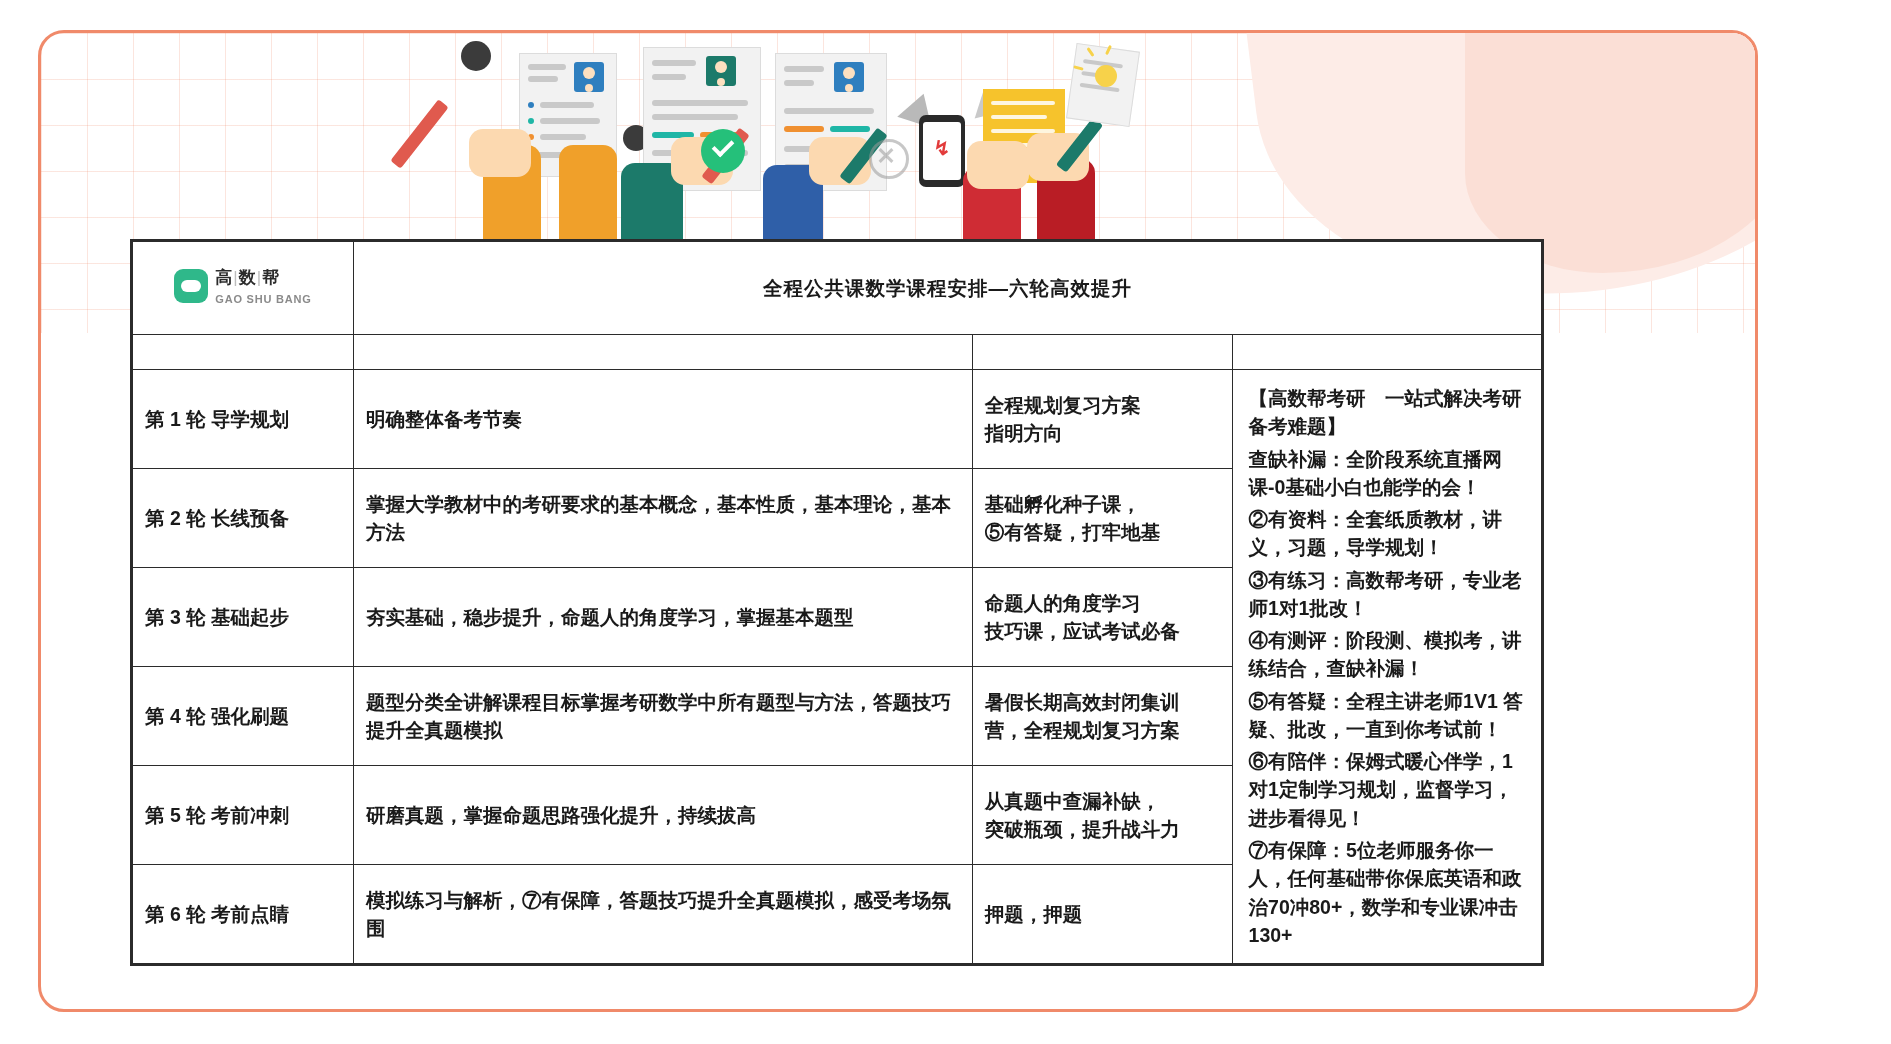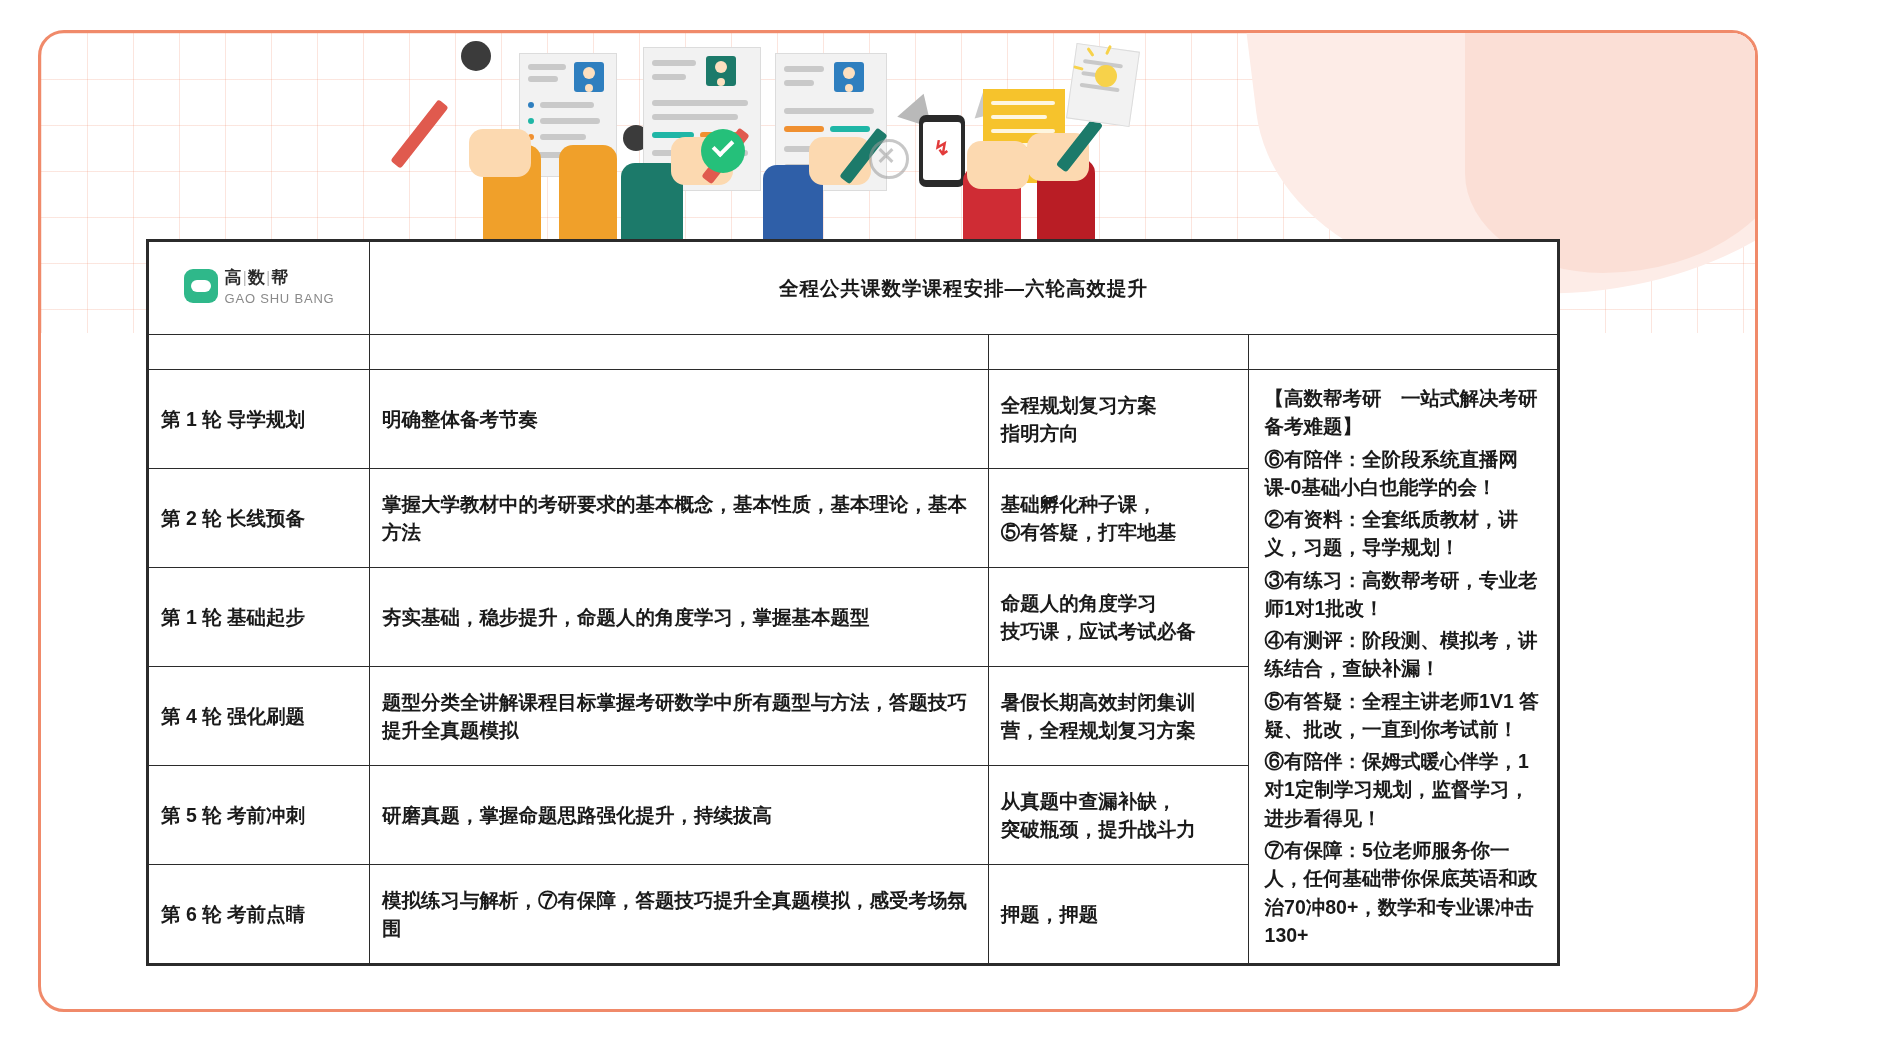--- a/index.html
+++ b/index.html
@@ -195,21 +195,21 @@
     position: absolute;
     height: 4px;
     background: #ffffff;
     opacity: .85;
     border-radius: 2px;
   }
 
   
   .table-wrap {
     position: absolute;
-    left: 105px;
+    left: 89px;
     top: 206px;
     width: 1410px;
     border: 2px solid #2b2b2b;
     border-collapse: collapse;
     background: #7dd3fc;
   }
   table.sched {
     width: 100%;
     border-collapse: collapse;
     table-layout: fixed;
@@ -268,24 +268,24 @@
   }
   .logo-text { text-align: left; line-height: 1.05; }
   .logo-cn {
     font-size: 17px;
     font-weight: bold;
     color: #2b2b2b;
     letter-spacing: 1px;
   }
   .logo-cn i { color: #bdbdbd; font-style: normal; font-weight: normal; }
   .logo-en {
-    font-size: 13px;
+    font-size: 11px;
     color: #8a8a8a;
     letter-spacing: .8px;
-    font-weight: normal;
+    font-weight: bold;
   }
 
   .note-cell {
     font-size: 18px;
     line-height: 1.5;
     padding: 10px 10px 10px 12px;
   }
   .note-cell p { margin: 4px; }
 </style>
 </head>
@@ -411,39 +411,39 @@
           <td></td>
         </tr>
 
         <tr>
           <td>第 1 轮  导学规划</td>
           <td class="col-desc">明确整体备考节奏</td>
           <td style="white-space:pre-line;">全程规划复习方案
 指明方向</td>
           <td class="col-note note-cell" rowspan="6">
             <p>【高数帮考研　一站式解决考研备考难题】</p>
-            <p>⑥有陪伴：全阶段系统直播网课-0基础小白也能学的会！</p>
+            <p>查缺补漏：全阶段系统直播网课-0基础小白也能学的会！</p>
             <p>②有资料：全套纸质教材，讲义，习题，导学规划！</p>
             <p>③有练习：高数帮考研，专业老师1对1批改！</p>
             <p>④有测评：阶段测、模拟考，讲练结合，查缺补漏！</p>
             <p>⑤有答疑：全程主讲老师1V1 答疑、批改，一直到你考试前！</p>
             <p>⑥有陪伴：保姆式暖心伴学，1对1定制学习规划，监督学习，进步看得见！</p>
             <p>⑦有保障：5位老师服务你一人，任何基础带你保底英语和政治70冲80+，数学和专业课冲击130+</p>
           </td>
         </tr>
 
         <tr>
           <td>第 2 轮  长线预备</td>
           <td class="col-desc">掌握大学教材中的考研要求的基本概念，基本性质，基本理论，基本方法</td>
           <td style="white-space:pre-line;">基础孵化种子课，
 ⑤有答疑，打牢地基</td>
         </tr>
 
         <tr>
-          <td>第 1 轮  基础起步</td>
+          <td>第 3 轮  基础起步</td>
           <td class="col-desc"> 夯实基础，稳步提升，命题人的角度学习，掌握基本题型</td>
           <td style="white-space:pre-line;">命题人的角度学习
 技巧课，应试考试必备</td>
         </tr>
 
         <tr>
           <td>第 4 轮  强化刷题</td>
           <td class="col-desc">题型分类全讲解课程目标掌握考研数学中所有题型与方法，答题技巧提升全真题模拟</td>
           <td style="white-space:pre-line;">暑假长期高效封闭集训
 营，全程规划复习方案</td>

